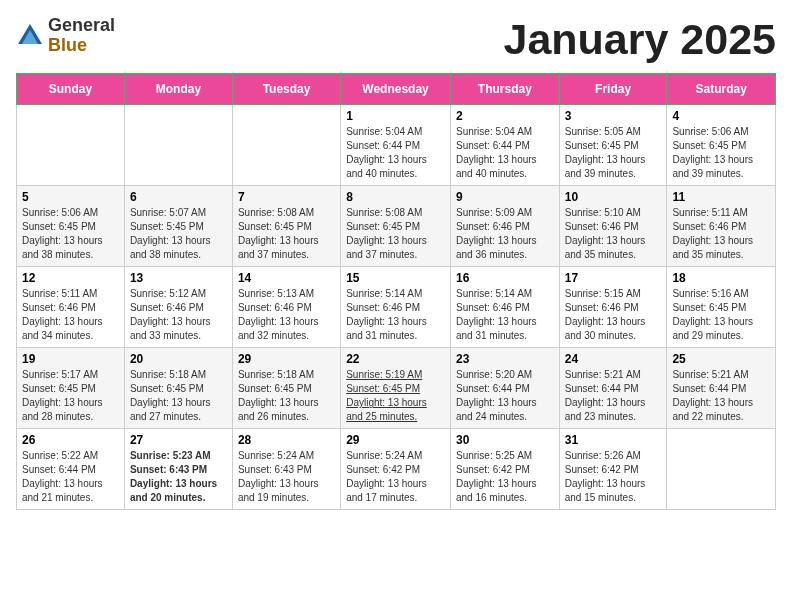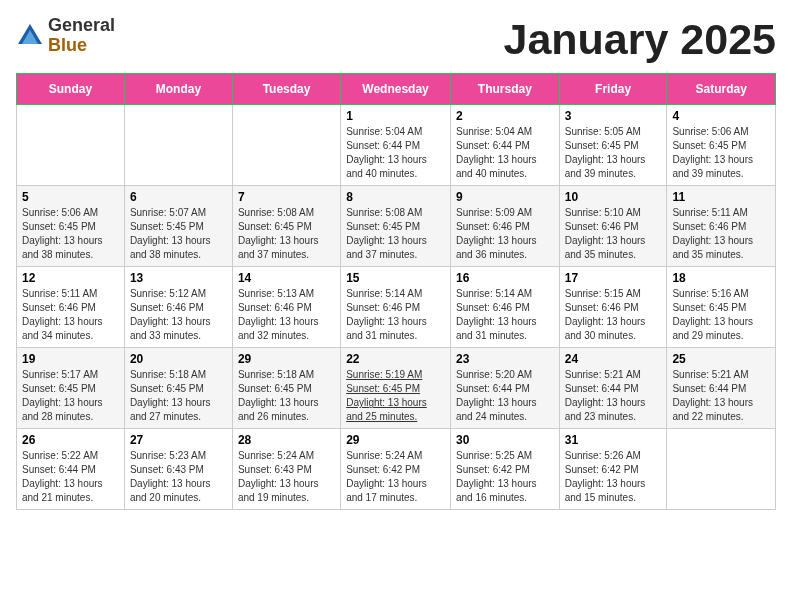--- a/index.html
+++ b/index.html
@@ -306,21 +306,21 @@
       <tr>
         <td>
           <span class="day-num">26</span>
           <div class="day-detail" style="white-space: pre-line;">Sunrise: 5:22 AM
 Sunset: 6:44 PM
 Daylight: 13 hours
 and 21 minutes.</div>
         </td>
         <td>
           <span class="day-num">27</span>
-          <div class="day-detail" style="white-space: pre-line;">Sunrise: 5:23 AM
+          <div class="day-detail" style="white-space: pre-line; font-weight: bold;">Sunrise: 5:23 AM
 Sunset: 6:43 PM
 Daylight: 13 hours
 and 20 minutes.</div>
         </td>
         <td>
           <span class="day-num">28</span>
           <div class="day-detail" style="white-space: pre-line;">Sunrise: 5:24 AM
 Sunset: 6:43 PM
 Daylight: 13 hours
 and 19 minutes.</div>

